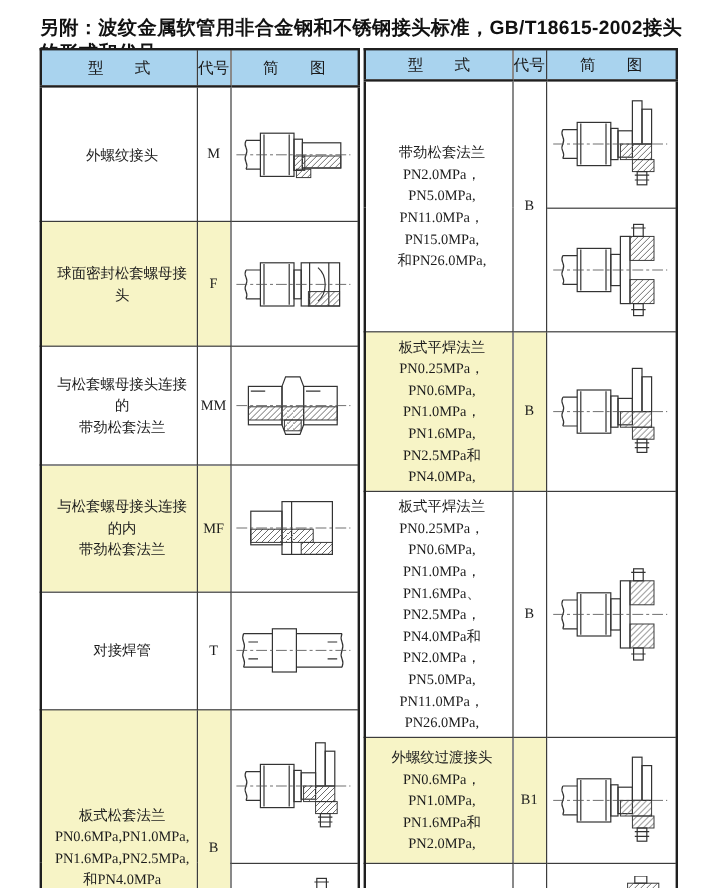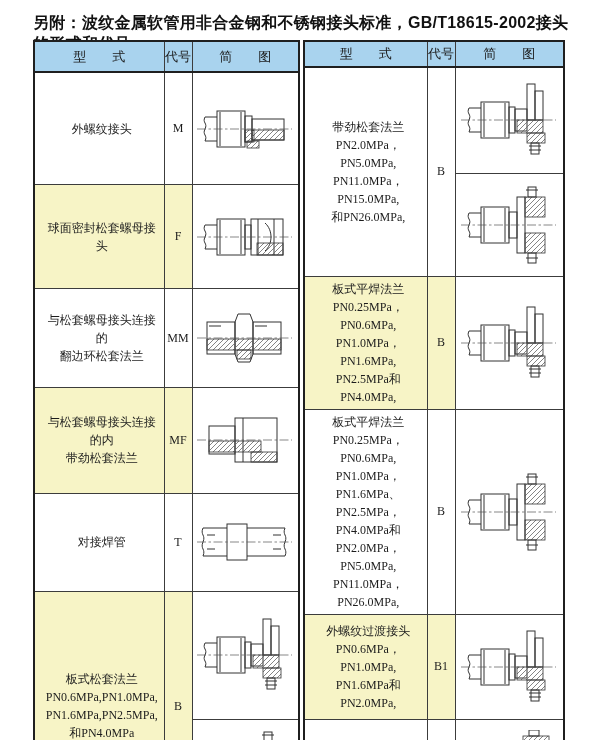--- a/index.html
+++ b/index.html
@@ -93,21 +93,21 @@
                 <path d="M63,22 V58 M79,22 V58"></path>
                 <path d="M70,26 c8,7 8,21 0,28"></path>
                 <rect x="62" y="46" width="26" height="12" fill="url(#hx)" stroke="#333" stroke-width="0.8"></rect>
                 <path d="M2,40 H97" stroke="#555" stroke-width="0.7" stroke-dasharray="9 2.5 2.5 2.5"></path>
               </g>
             </svg>
           </td>
     </tr>
     <tr style="height:83px">
       <td class="type">与松套螺母接头连接的
-翻边环松套法兰</td>
+带劲松套法兰</td>
       <td class="code">MM</td>
       <td class="diag">
             <svg class="fit" width="102" height="80" viewBox="0 0 100 80">
               <g stroke="#333" stroke-width="1" fill="none">
                 <rect x="12" y="24" width="28" height="32" fill="none"></rect>
                 <path d="M40,24 L43,16 H55 L58,24 V56 L55,64 H43 L40,56 Z"></path>
                 <rect x="58" y="24" width="28" height="32" fill="none"></rect>
                 <path d="M14,28 H26 M60,28 H72"></path>
                 <rect x="12" y="41" width="74" height="11" fill="url(#hx)" stroke="#333" stroke-width="0.8"></rect>
                 <rect x="42" y="52" width="14" height="9" fill="url(#hx)" stroke="#333" stroke-width="0.8"></rect>

